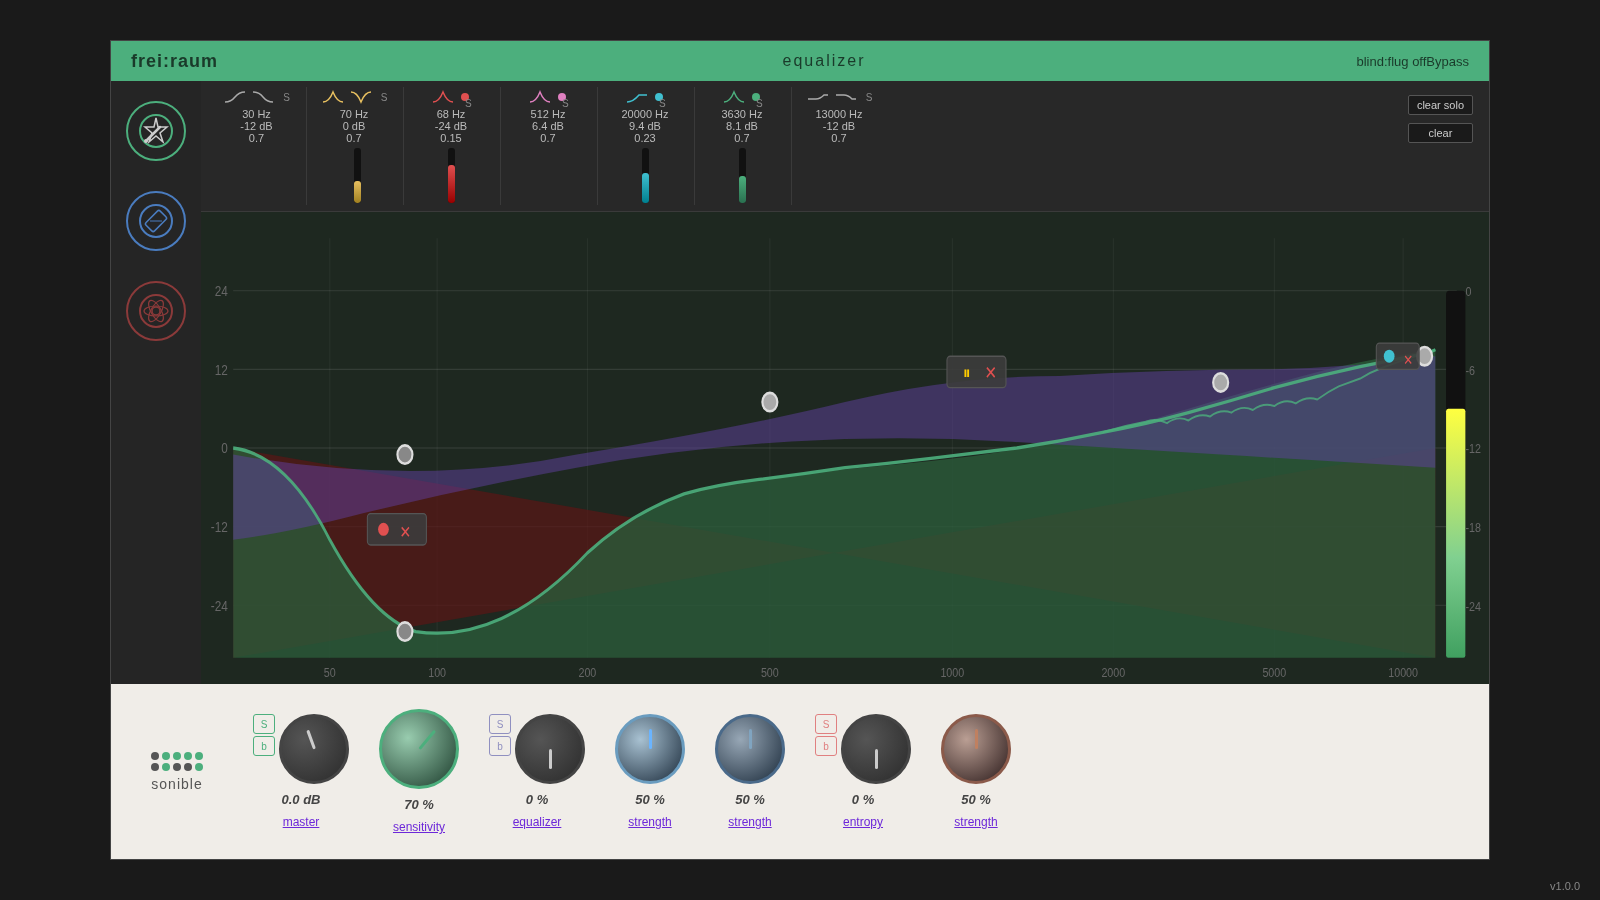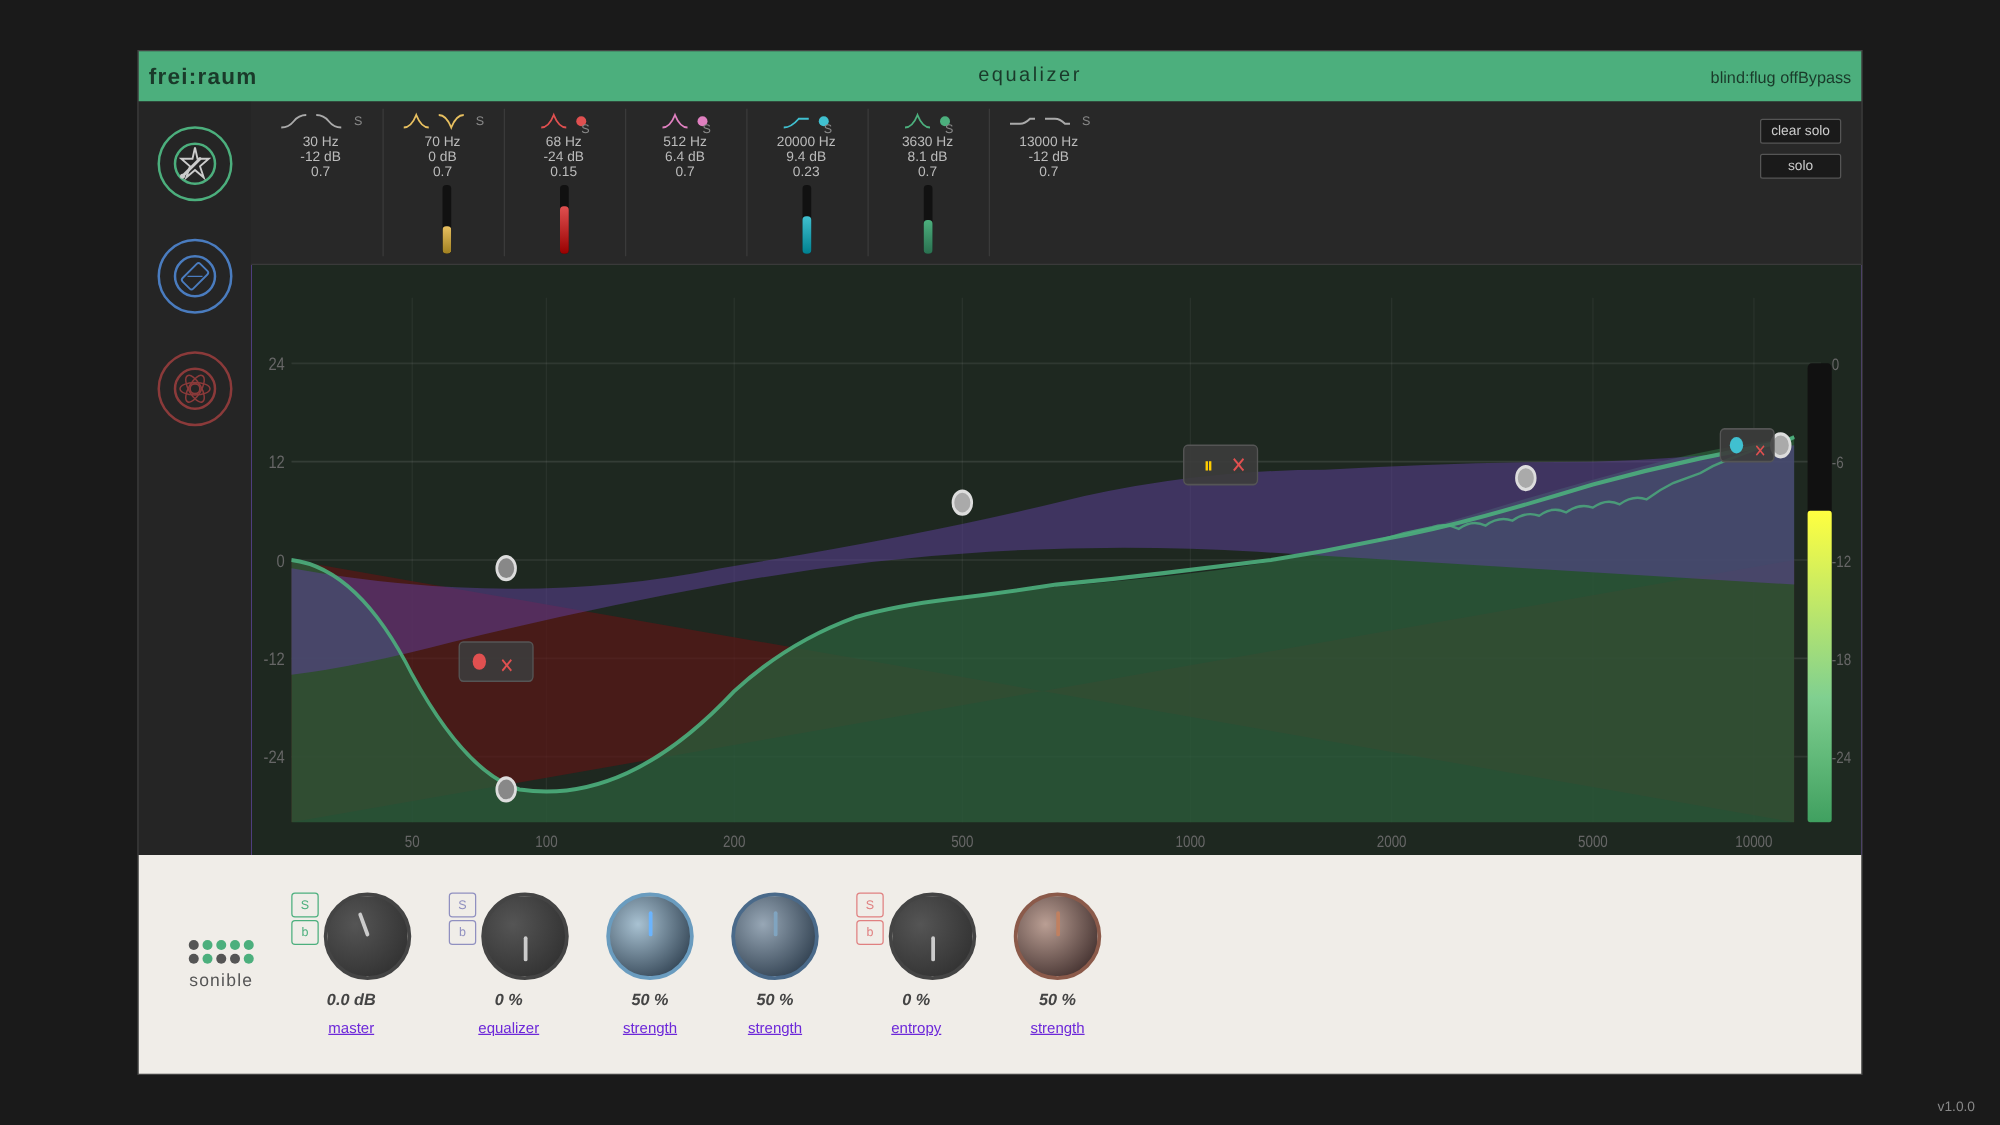--- a/index.html
+++ b/index.html
@@ -20,21 +20,21 @@
       border: 1px solid #444;
       display: flex;
       flex-direction: column;
     }
     
     .header {
       background: #4caf7d;
       height: 40px;
       display: flex;
       align-items: center;
-      padding: 0 8px;
+      padding: 0 20px;
       position: relative;
     }
     .header-title-left {
       color: #1a3a2a;
       font-size: 18px;
       font-weight: bold;
       letter-spacing: 1px;
     }
     .header-title-center {
       position: absolute;
@@ -146,20 +146,21 @@
       display: flex;
       align-items: center;
       padding: 0 40px;
       gap: 30px;
     }
     .sonible-logo {
       display: flex;
       flex-direction: column;
       align-items: center;
       gap: 5px;
+      margin-right: 20px;
     }
     .logo-dots {
       display: grid;
       grid-template-columns: repeat(5, 8px);
       gap: 3px;
     }
     .logo-dot {
       width: 8px;
       height: 8px;
       border-radius: 50%;
@@ -473,21 +474,21 @@
               <span class="s-label">S</span>
             </div>
             <div class="band-freq">13000  Hz</div>
             <div class="band-gain">-12 dB</div>
             <div class="band-q">0.7</div>
           </div>
         </div>
 
         <div class="buttons-panel">
           <button class="clear-solo-btn">clear solo</button>
-          <button class="flat-btn">solo</button>
+          <button class="flat-btn">clear</button>
         </div>
       </div>
 
       <div class="eq-graph-container">
 
         <svg class="eq-svg" viewBox="0 0 1200 360" preserveAspectRatio="none">
 
           <rect width="1200" height="360" fill="#1e2820"></rect>
 
           <line x1="30" y1="60" x2="1170" y2="60" stroke="rgba(255,255,255,0.08)" stroke-width="1"></line>
@@ -597,20 +598,27 @@
           <div class="sb-btn">b</div>
         </div>
         <div class="knob" style="width:70px;height:70px;">
           <div class="knob-indicator" style="transform: rotate(-20deg);"></div>
         </div>
       </div>
       <div class="knob-value">0.0 dB</div>
       <div class="knob-label">master</div>
     </div>
 
+    <div class="knob-group">
+      <div class="knob green" style="width:80px;height:80px;">
+        <div class="knob-indicator" style="transform: rotate(40deg); height:24px; background:#4caf7d;"></div>
+      </div>
+      <div class="knob-value">70 %</div>
+      <div class="knob-label">sensitivity</div>
+    </div>
 
     <div class="knob-group">
       <div class="knob-top-row">
         <div class="sb-badge">
           <div class="sb-btn" style="border-color:#9090c0;color:#9090c0;">S</div>
           <div class="sb-btn" style="border-color:#9090c0;color:#9090c0;">b</div>
         </div>
         <div class="knob" style="width:70px;height:70px;">
           <div class="knob-indicator" style="transform: rotate(-180deg);"></div>
         </div>

